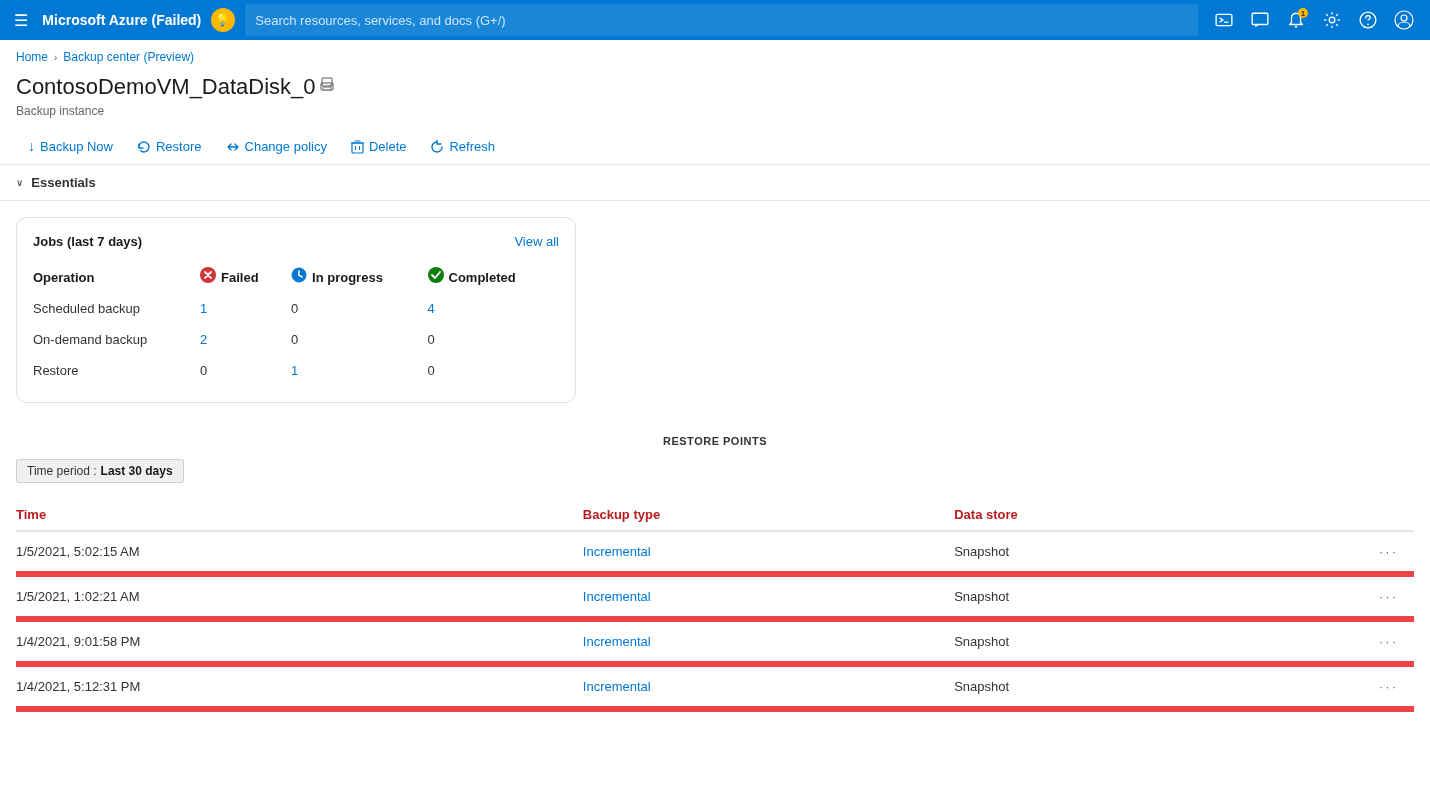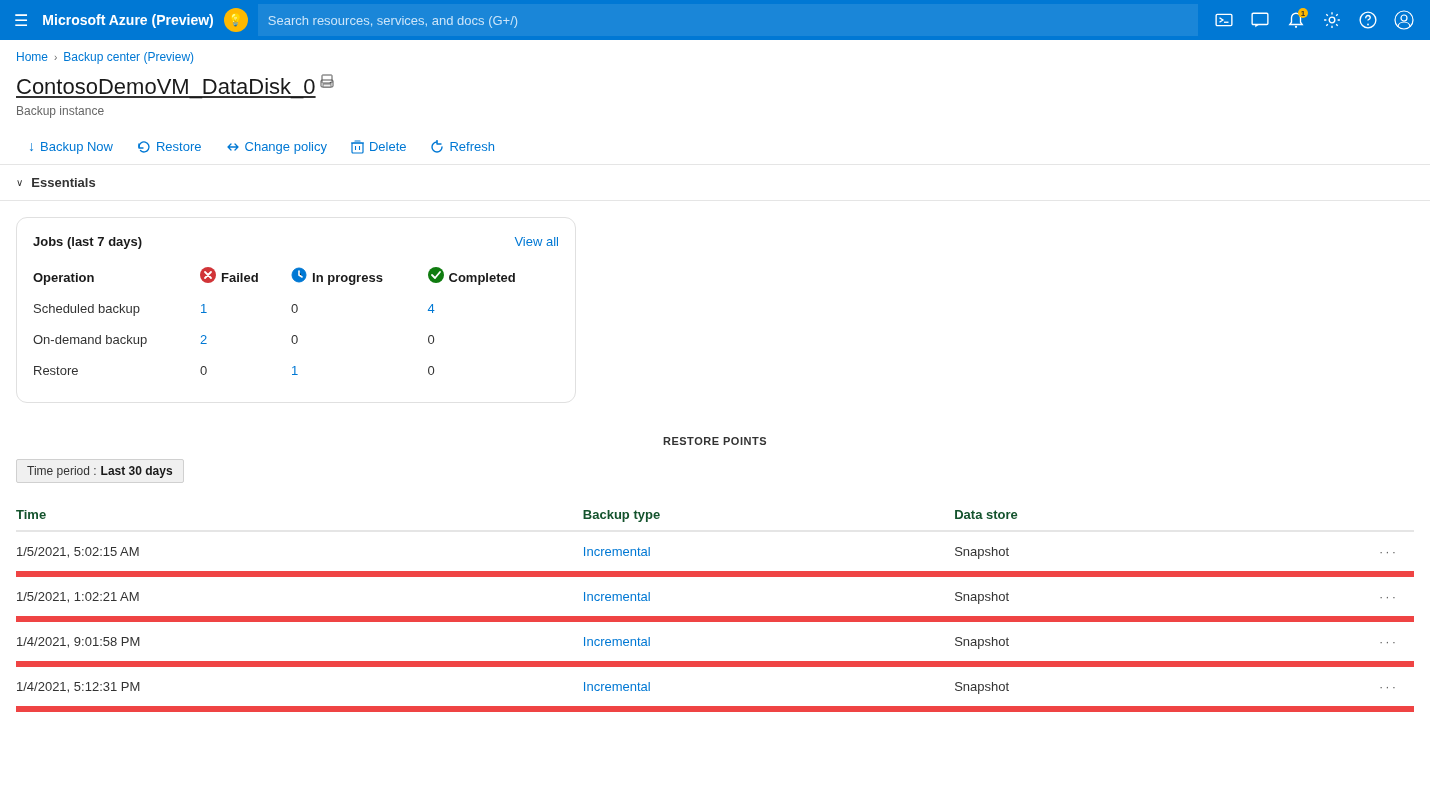--- a/index.html
+++ b/index.html
@@ -61,23 +61,22 @@
     .breadcrumb {
       display: flex; align-items: center; gap: 6px;
       padding: 10px 16px 6px;
       font-size: 12px; color: #0078d4;
     }
     .breadcrumb-sep { color: #666; font-size: 10px; }
     .breadcrumb a { color: #0078d4; text-decoration: none; cursor: pointer; }
 
     
     .page-title-row {
-      display: flex; align-items: flex-start; gap: 3px;
+      display: flex; align-items: center; gap: 3px;
       padding: 4px 16px 2px;
-      text-decoration: underline;
     }
     .page-title { font-size: 22px; font-weight: 300; color: #1a1a1a; }
     .page-title-icon { font-size: 16px; color: #666; cursor: pointer; }
     .page-subtitle { padding: 2px 16px 10px; font-size: 12px; color: #666; }
 
     
     .toolbar {
       display: flex; align-items: center; gap: 0;
       padding: 6px 16px;
       border-bottom: 1px solid #e5e5e5;
@@ -150,39 +149,39 @@
       border-radius: 2px;
       padding: 4px 10px;
       font-size: 12px; color: #333;
       margin-bottom: 16px; cursor: pointer;
     }
     .time-period-badge b { margin-left: 4px; color: #1a1a1a; }
 
     
     .rp-table { width: 100%; border-collapse: collapse; }
     .rp-table th {
-      font-size: 13px; font-weight: 600; color: #14532d;
+      font-size: 13px; font-weight: 600; color: #b91c1c;
       padding: 8px 12px 8px 0; text-align: left;
       border-bottom: 2px solid #e5e5e5;
     }
     .rp-table td {
       font-size: 13px; color: #333;
       padding: 12px 12px 12px 0;
       border-bottom: 6px solid #ef4444;
       margin-left: 8px;
     }
     .rp-table td.link-cell { color: #0078d4; cursor: pointer; }
     .rp-table td.ellipsis { color: #666; letter-spacing: 2px; text-align: right; padding-right: 16px; cursor: pointer; }
   </style>
 </head>
 <body>
 
 <div class="top-bar">
   <span class="top-bar-menu-icon">☰</span>
-  <span class="top-bar-title">Microsoft Azure (Preview)</span>
+  <span class="top-bar-title">Microsoft Azure (Failed)</span>
   <div class="top-bar-lightbulb">💡</div>
   <input class="top-bar-search" type="text" placeholder="Search resources, services, and docs (G+/)" style="">
   <div class="top-bar-icons">
     <div class="top-bar-icon" title="Cloud Shell">
       <svg width="18" height="18" viewBox="0 0 16 16" fill="white">
           <rect x="1" y="3" width="14" height="10" rx="1" fill="none" stroke="white" stroke-width="1.2"></rect>
           <polyline points="4,6 7,8 4,10" fill="none" stroke="white" stroke-width="1.2"></polyline>
           <line x1="8" y1="10" x2="12" y2="10" stroke="white" stroke-width="1.2"></line>
         </svg>
     </div>

